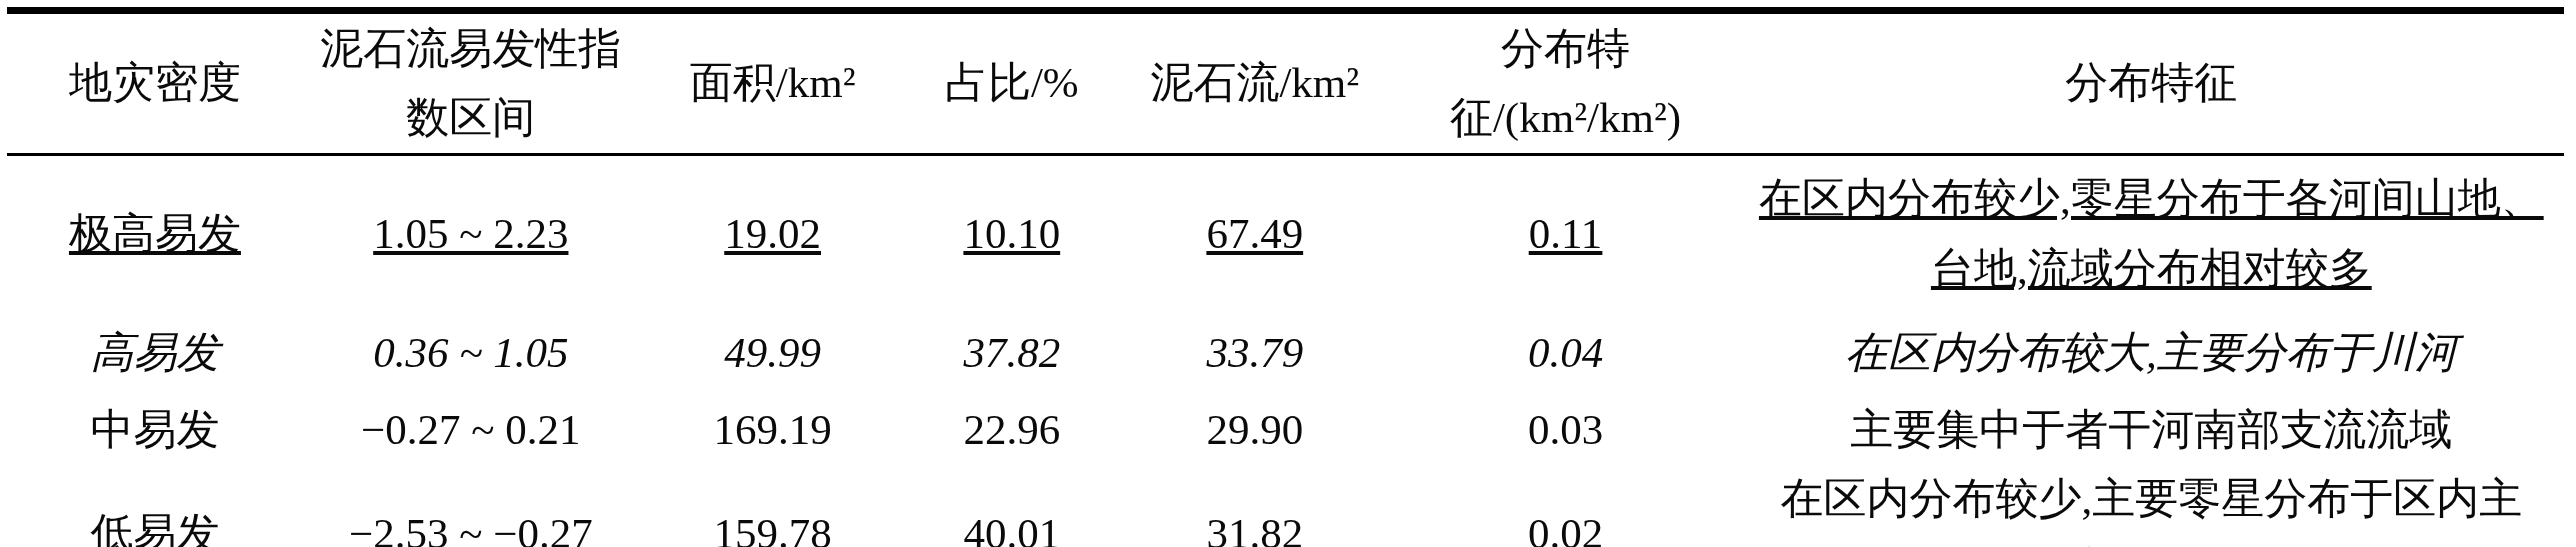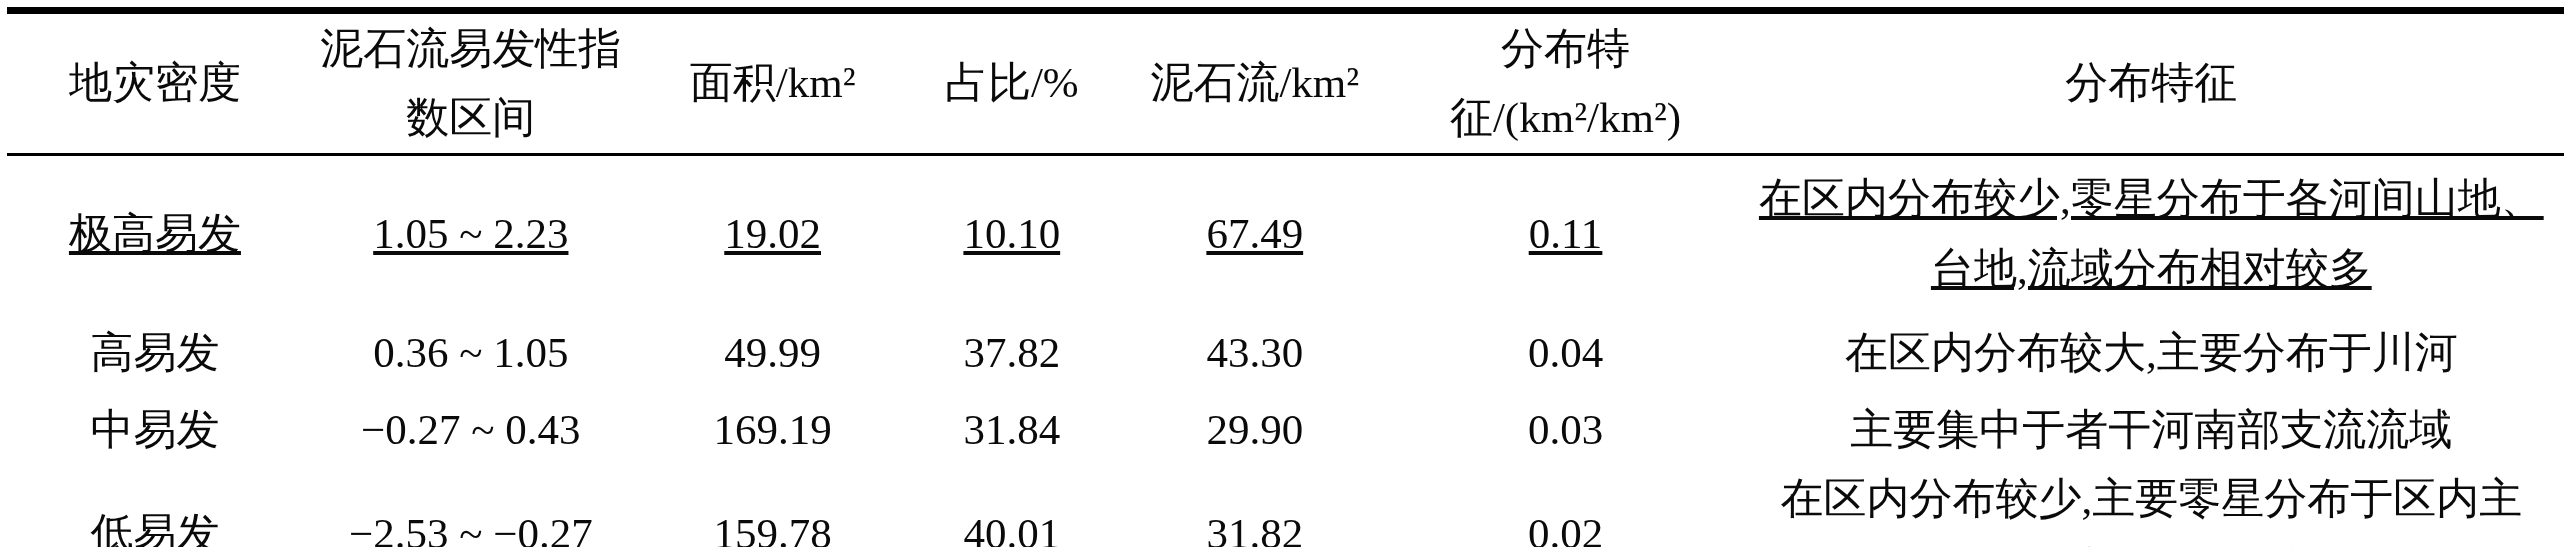--- a/index.html
+++ b/index.html
@@ -37,21 +37,21 @@
     font-size: 43px;
     line-height: 1.62;
     padding: 0;
     overflow: hidden;
   }
   td.cell-distribution {
     white-space: pre-line;
     margin-top: 7px;
   }
   tr.row-1 { height: 157px; text-decoration: underline; }
-  tr.row-2 { height: 83px; }
+  tr.row-2 { height: 83px; font-style: italic; }
   tr.row-3 { height: 70px;  }
   tr.row-4 { height: 139px; }
 
   col.c-level    { width: 11.6%; }
   col.c-range    { width: 13.1%; }
   col.c-area     { width: 10.5%; }
   col.c-percent  { width: 8.2%;  }
   col.c-debris   { width: 10.8%; }
   col.c-density  { width: 13.5%; }
   col.c-distrib  { width: 32.3%; }
@@ -90,29 +90,29 @@
         <td>67.49</td>
         <td>0.11</td>
         <td class="cell-distribution">在区内分布较少,零星分布于各河间山地、
 台地,流域分布相对较多</td>
       </tr>
       <tr class="row-2">
         <td>高易发</td>
         <td>0.36 ~ 1.05</td>
         <td>49.99</td>
         <td>37.82</td>
-        <td>43.30</td>
+        <td>33.79</td>
         <td>0.04</td>
         <td class="cell-distribution">在区内分布较大,主要分布于川河</td>
       </tr>
       <tr class="row-3">
         <td>中易发</td>
-        <td>−0.27 ~ 0.43</td>
+        <td>−0.27 ~ 0.21</td>
         <td>169.19</td>
-        <td>31.84</td>
+        <td>22.96</td>
         <td>29.90</td>
         <td>0.03</td>
         <td class="cell-distribution">主要集中于者干河南部支流流域</td>
       </tr>
       <tr class="row-4">
         <td>低易发</td>
         <td>−2.53 ~ −0.27</td>
         <td>159.78</td>
         <td>40.01</td>
         <td>31.82</td>

